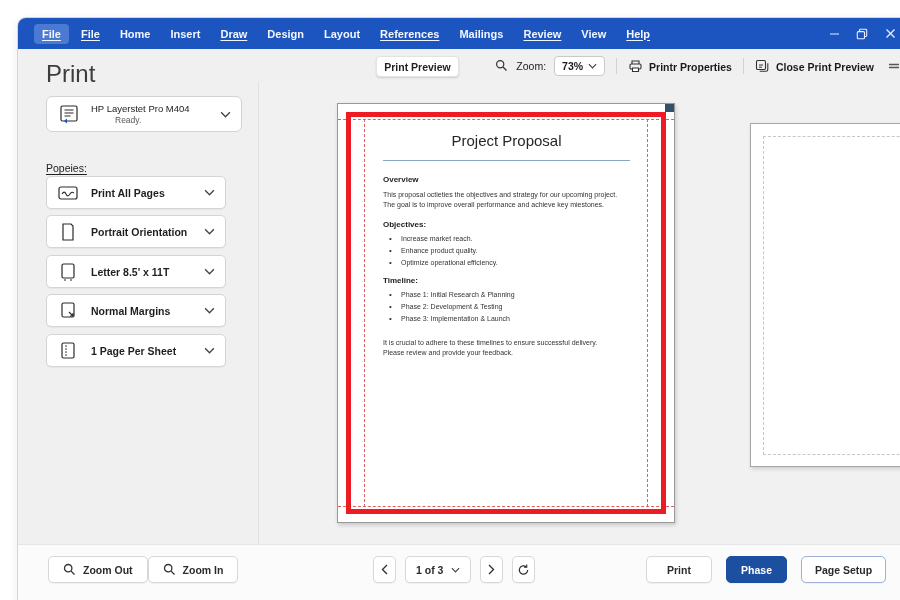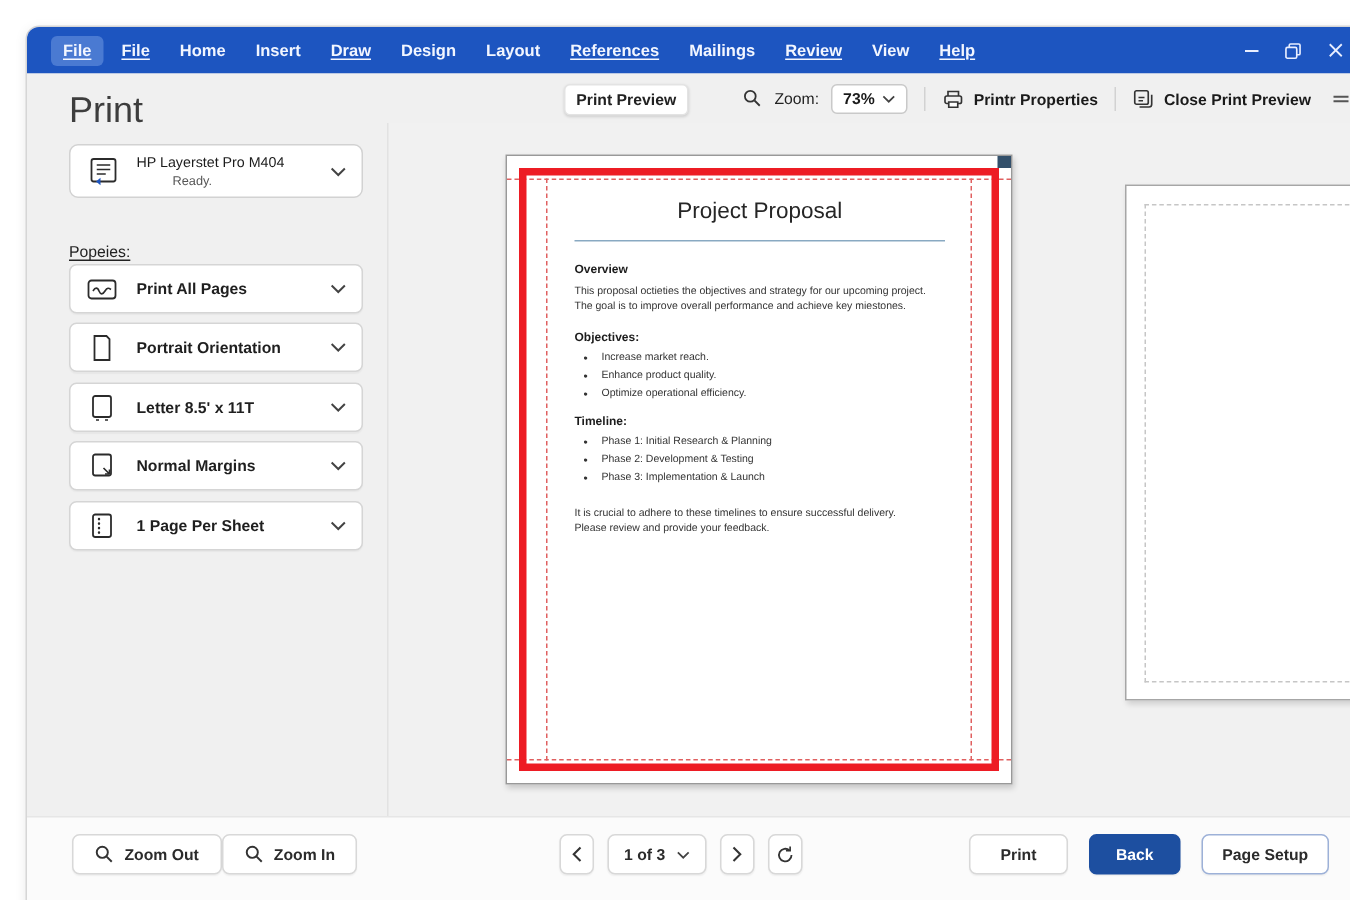--- a/index.html
+++ b/index.html
@@ -39,21 +39,21 @@
   .printer-name{ font-size:9.5px; font-weight:400; color:#1c1c1c; line-height:1.25; }
   .printer-status{ font-size:8.5px; color:#555;padding-left:24px; }
   .chev{ margin-left:auto; color:#444; display:flex; }
   .status-row{ position:absolute; left:28px; top:57px; width:196px; height:22px; display:flex; align-items:center; }
   .status-label{ font-size:10.5px; color:#222; }
   .spinner{ margin-left:auto; width:38px; height:22px; background:#fff; border:1px solid #c9c9c9; border-radius:4px;
             display:flex; align-items:center; padding:0 4px 0 8px; }
   .spinner-val{ font-size:10.5px; color:#111; }
   .spin-arrows{ margin-left:auto; display:flex; flex-direction:column; gap:1px; color:#555; }
   .copies-label{ position:absolute; left:28px; top:80px; font-size:10.5px; color:#222; text-decoration:underline; text-underline-offset:2px; }
-  .dd{ position:absolute; left:28px; width:196px; height:33px; background:#fff; border:1px solid #d5d5d5;
+  .dd{ position:absolute; left:28px; width:180px; height:33px; background:#fff; border:1px solid #d5d5d5;
        border-radius:5px; display:flex; align-items:center; padding:0 10px; gap:12px;
        box-shadow:0 1px 1px rgba(0,0,0,.04); }
   .dd-label{ font-size:10.5px; font-weight:600; color:#1f1f1f; white-space:nowrap; }
   .dd1{top:94px} .dd2{top:133px} .dd3{top:173px} .dd4{top:212px} .dd5{top:252px}
   .icon{ display:flex; color:#333; }
 
   
   .preview{ position:absolute; left:240px; top:64px; right:0; bottom:70px; background:#f1f1f1;
             border-left:1px solid #e2e2e2; overflow:hidden; }
   .page1{ position:absolute; left:78px; top:21px; width:338px; height:420px; background:#fff;
@@ -374,21 +374,21 @@
             <path d="M10.5 1.5v3h-3" stroke-width="1.2"></path>
           </svg>
       </button>
     </div>
 
     <div class="bb-right">
       <button class="btn print-btn">
         <span>Print</span>
       </button>
       <button class="btn back-btn">
-        <span>Back</span>
+        <span>Phase</span>
       </button>
       <button class="btn setup-btn">
         <span>Page Setup</span>
       </button>
     </div>
   </div>
 
 </div>
 
 </body></html>

